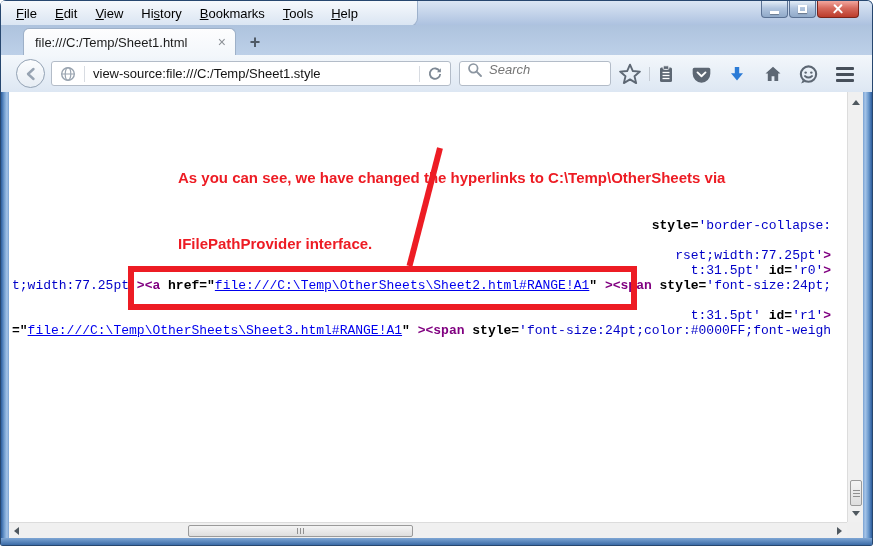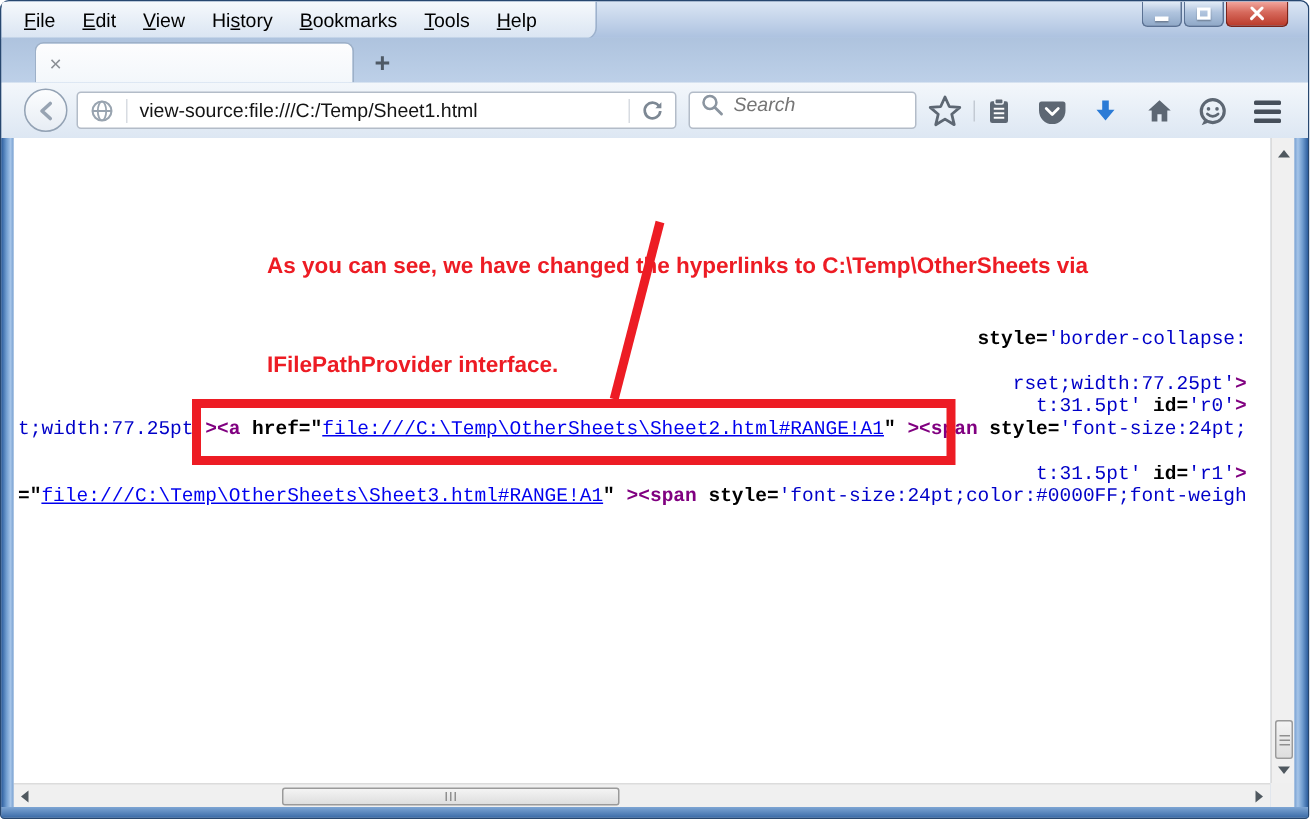--- a/index.html
+++ b/index.html
@@ -3,21 +3,21 @@
 <meta charset="utf-8">
 <style>
   html,body{margin:0;padding:0;background:#fff;}
   .stage{position:relative;width:873px;height:546px;font-family:"Liberation Sans",sans-serif;
          background:#b7cbe5;border-radius:6px 6px 3px 3px;overflow:hidden;
          box-shadow:inset 0 0 0 1px #27476f;}
   
   .titlebar{position:absolute;left:1px;right:1px;top:1px;height:24px;
             background:linear-gradient(#dbe6f4,#adc2e0);border-radius:5px 5px 0 0;}
   .menuband{position:absolute;left:0;top:0;height:25px;display:flex;align-items:center;
-            padding:0 30px 0 6px;background:linear-gradient(#f6f9fc,#d9e4f2);
+            padding:0 50px 0 6px;background:linear-gradient(#f6f9fc,#d9e4f2);
             border-right:1px solid #9db1cc;border-bottom:1px solid #9db1cc;
             border-bottom-right-radius:9px;}
   .menu-item{font-size:13px;color:#000;padding:3px 9px;cursor:default;}
   .menu-item u{text-decoration:underline;}
   .winctrl{position:absolute;right:13px;top:0;display:flex;gap:1px;}
   .wbtn{height:17px;border:1px solid #5a7193;border-top:none;border-radius:0 0 4px 4px;
         display:flex;align-items:center;justify-content:center;position:relative;
         background:linear-gradient(#e4edf7,#b0c4de 45%,#90a9c8);box-sizing:border-box;}
   .wbtn.min,.wbtn.max{width:27px;}
   .wbtn.close{width:42px;border-color:#7a241a;background:linear-gradient(#f3a79e,#d6695c 45%,#bb3c2c);}
@@ -121,40 +121,41 @@
         </div>
       <div class="wbtn close">
           <span class="gl-x a"></span>
           <span class="gl-x b"></span>
         </div>
     </div>
   </div>
 
   <div class="tabstrip">
     <div class="tab">
+      <span class="tab-title">file:///C:/Temp/Sheet1.html</span>
       <span class="tab-close">×</span>
     </div>
     <div class="newtab">+</div>
   </div>
 
   <div class="navbar">
     <div class="backbtn">
       <svg width="18" height="18" viewBox="0 0 18 18">
         <path d="M11.5 4 L6 9 L11.5 14" fill="none" stroke="#97a3b2" stroke-width="2.4" stroke-linecap="round" stroke-linejoin="round"></path>
       </svg>
     </div>
 
     <div class="urlbar">
       <svg width="16" height="16" viewBox="0 0 16 16" style="margin-left:8px">
         <circle cx="8" cy="8" r="6.3" fill="none" stroke="#99a4b0" stroke-width="1.4"></circle>
         <ellipse cx="8" cy="8" rx="2.8" ry="6.3" fill="none" stroke="#99a4b0" stroke-width="1.2"></ellipse>
         <line x1="1.7" y1="8" x2="14.3" y2="8" stroke="#99a4b0" stroke-width="1.2"></line>
       </svg>
       <span class="vsep" style="margin-left:8px"></span>
-      <span class="urltext">view-source:file:///C:/Temp/Sheet1.html</span>
+      <span class="urltext">view-source:file:///C:/Temp/Sheet1.style</span>
       <span class="vsep"></span>
       <svg width="16" height="16" viewBox="0 0 16 16" style="margin:0 7px">
         <path d="M12.6 5.2 A5.2 5.2 0 1 0 13.2 8" fill="none" stroke="#7d8894" stroke-width="1.8"></path>
         <path d="M13.9 2.2 L13.9 6.2 L9.9 6.2 z" fill="#7d8894"></path>
       </svg>
     </div>
 
     <div class="searchbar">
       <svg width="16" height="16" viewBox="0 0 16 16" style="margin-left:7px">
         <circle cx="6.3" cy="6.3" r="4.3" fill="none" stroke="#8b95a0" stroke-width="1.7"></circle>

